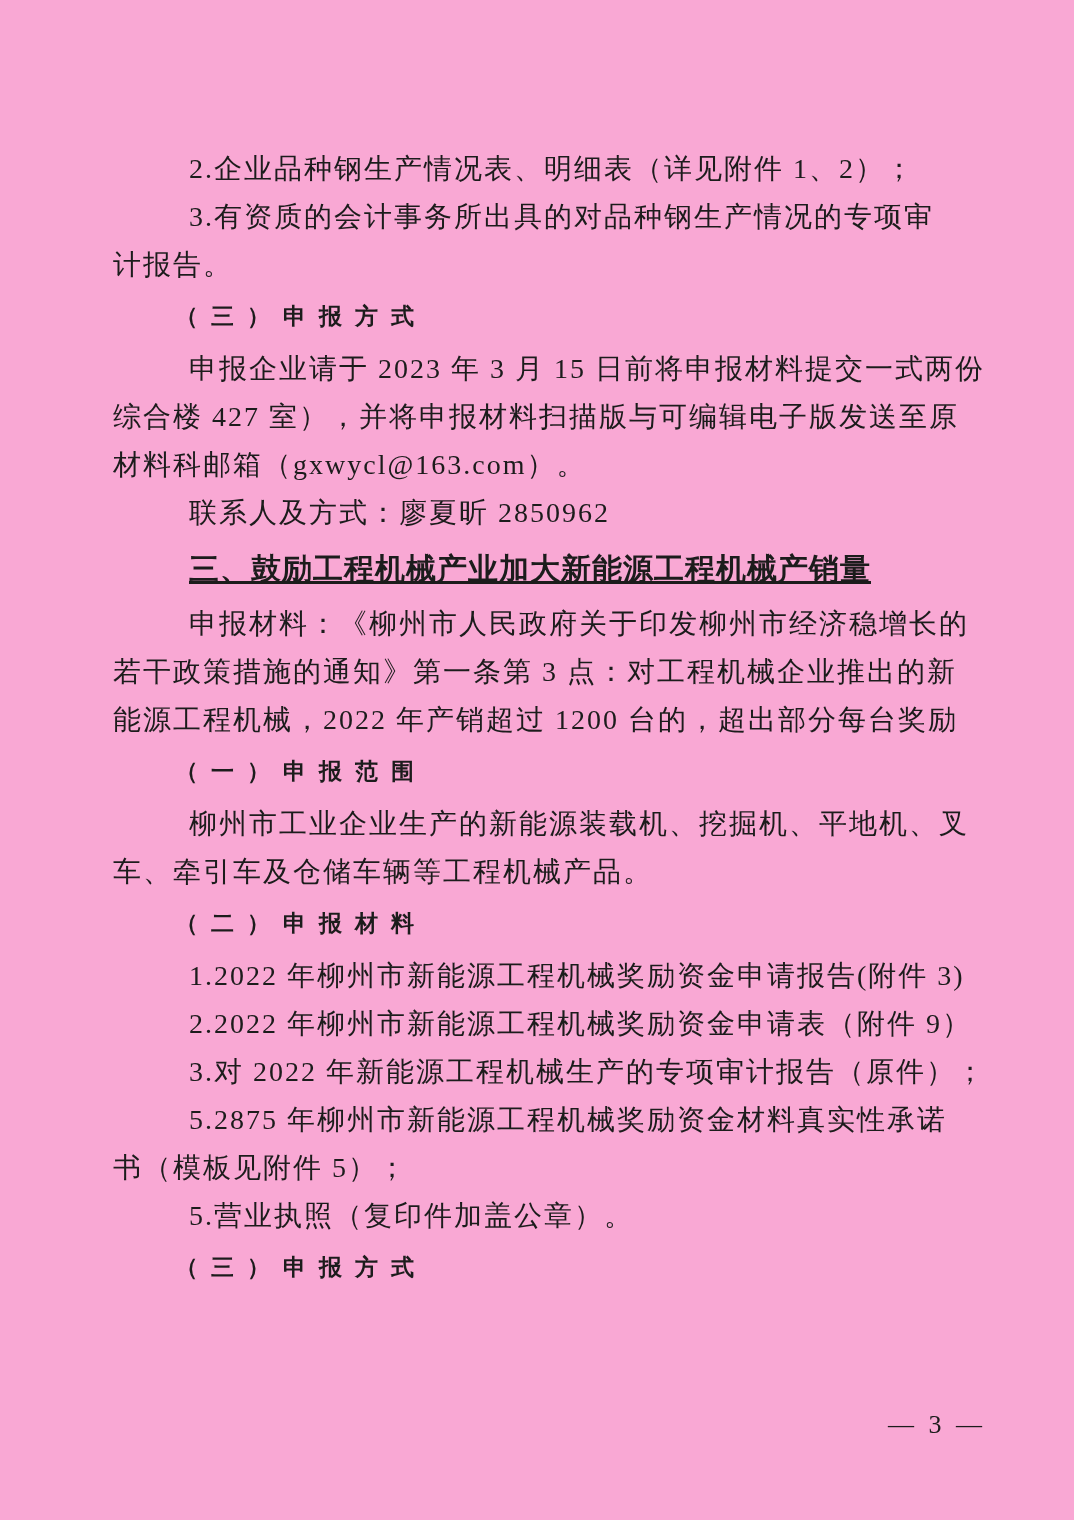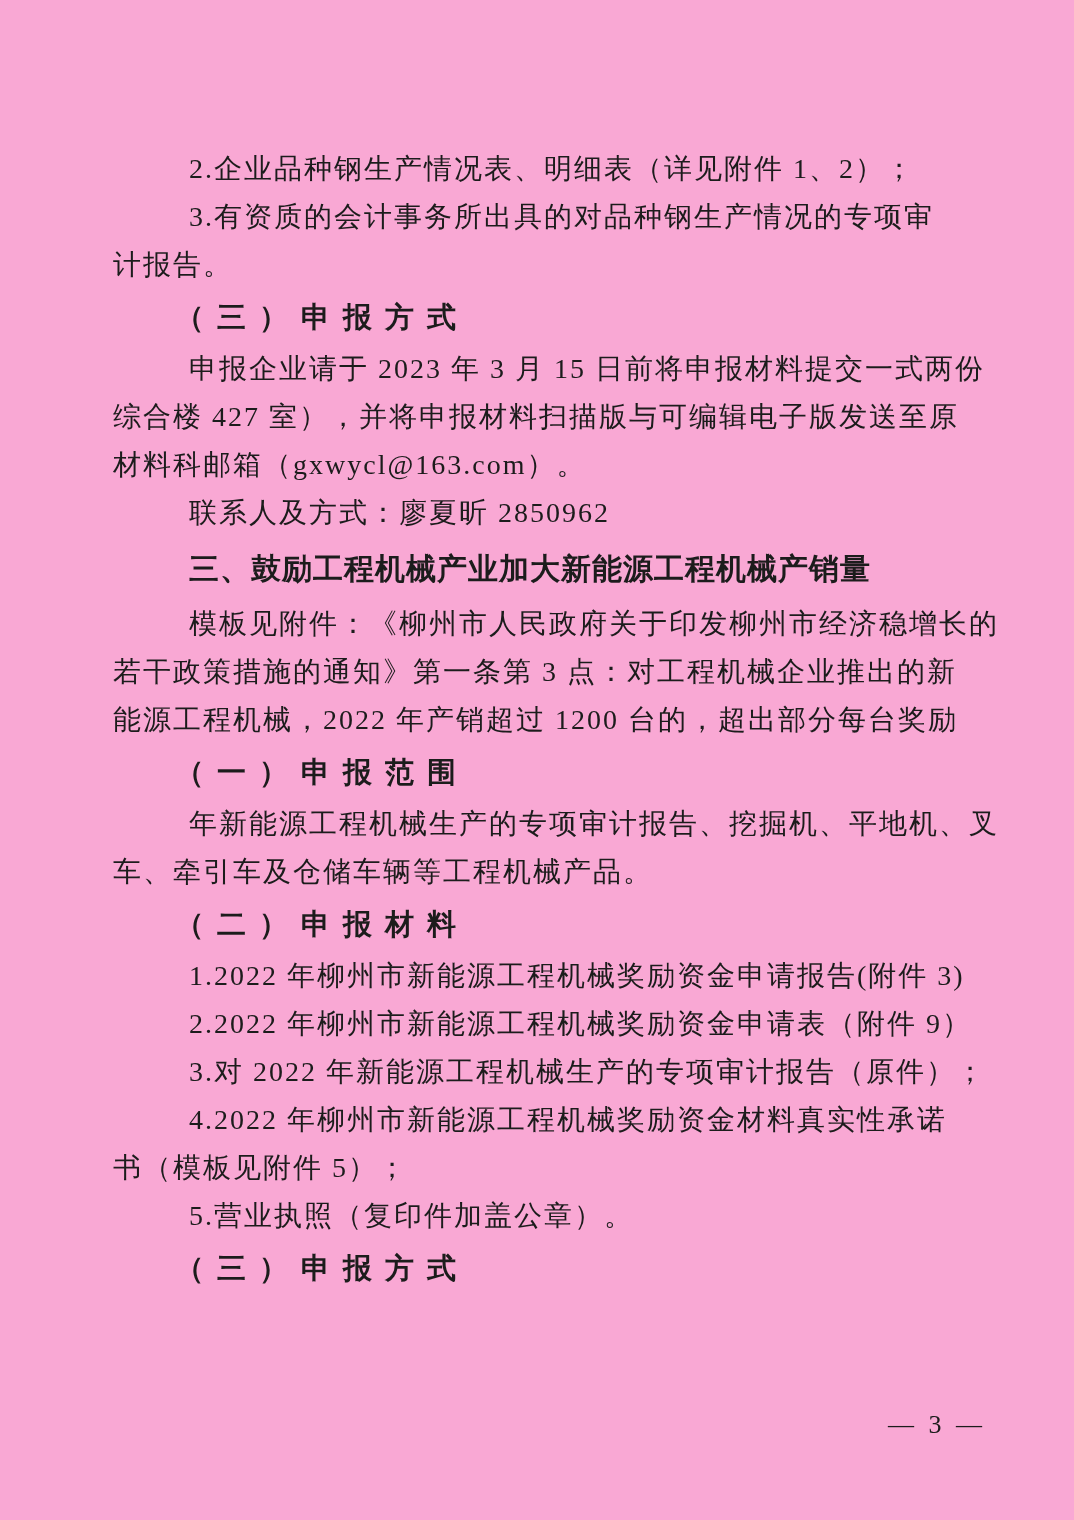--- a/index.html
+++ b/index.html
@@ -30,33 +30,34 @@
     letter-spacing: 2px;
     white-space: nowrap;
     color: #1c1c1c;
   }
   .line.indent {
     padding-left: 76px;
   }
   .line.sub-heading {
     padding-left: 62px;
     font-weight: bold;
-    font-size: 29px;
+    font-size: 23px;
     letter-spacing: 13px;
     line-height: 56px;
     height: 56px;
   }
   .line.major-heading {
     padding-left: 76px;
     font-family: "Liberation Sans", "DejaVu Sans", sans-serif;
     font-weight: bold;
     font-size: 30px;
     letter-spacing: 1px;
     margin-top: 8px;
     margin-bottom: 7px;
+    text-decoration: underline;
   }
   .page-footer {
     position: absolute;
     top: 1410px;
     right: 134px;
     font-family: "Liberation Serif", "DejaVu Serif", serif;
     font-size: 26px;
     letter-spacing: 4px;
     color: #1c1c1c;
   }
@@ -68,29 +69,29 @@
   <div class="content">
       <div class="line indent">2.企业品种钢生产情况表、明细表（详见附件 1、2）；</div>
       <div class="line indent">3.有资质的会计事务所出具的对品种钢生产情况的专项审</div>
       <div class="line">计报告。</div>
       <div class="line sub-heading">（三）申报方式</div>
       <div class="line indent">申报企业请于 2023 年 3 月 15 日前将申报材料提交一式两份</div>
       <div class="line">综合楼 427 室），并将申报材料扫描版与可编辑电子版发送至原</div>
       <div class="line">材料科邮箱（gxwycl@163.com）。</div>
       <div class="line indent">联系人及方式：廖夏昕 2850962</div>
       <div class="line major-heading">三、鼓励工程机械产业加大新能源工程机械产销量</div>
-      <div class="line indent">模板见附件：《柳州市人民政府关于印发柳州市经济稳增长的</div>
+      <div class="line indent">申报材料：《柳州市人民政府关于印发柳州市经济稳增长的</div>
       <div class="line">若干政策措施的通知》第一条第 3 点：对工程机械企业推出的新</div>
       <div class="line">能源工程机械，2022 年产销超过 1200 台的，超出部分每台奖励</div>
       <div class="line sub-heading">（一）申报范围</div>
-      <div class="line indent">年新能源工程机械生产的专项审计报告、挖掘机、平地机、叉</div>
+      <div class="line indent">柳州市工业企业生产的新能源装载机、挖掘机、平地机、叉</div>
       <div class="line">车、牵引车及仓储车辆等工程机械产品。</div>
       <div class="line sub-heading">（二）申报材料</div>
       <div class="line indent">1.2022 年柳州市新能源工程机械奖励资金申请报告(附件 3)</div>
       <div class="line indent">2.2022 年柳州市新能源工程机械奖励资金申请表（附件 9）</div>
       <div class="line indent">3.对 2022 年新能源工程机械生产的专项审计报告（原件）；</div>
-      <div class="line indent">4.2022 年柳州市新能源工程机械奖励资金材料真实性承诺</div>
+      <div class="line indent">5.2875 年柳州市新能源工程机械奖励资金材料真实性承诺</div>
       <div class="line">书（模板见附件 5）；</div>
       <div class="line indent">5.营业执照（复印件加盖公章）。</div>
       <div class="line sub-heading">（三）申报方式</div>
     </div>
   <div class="page-footer">— 3 —</div>
 </div>
 
 </body></html>

